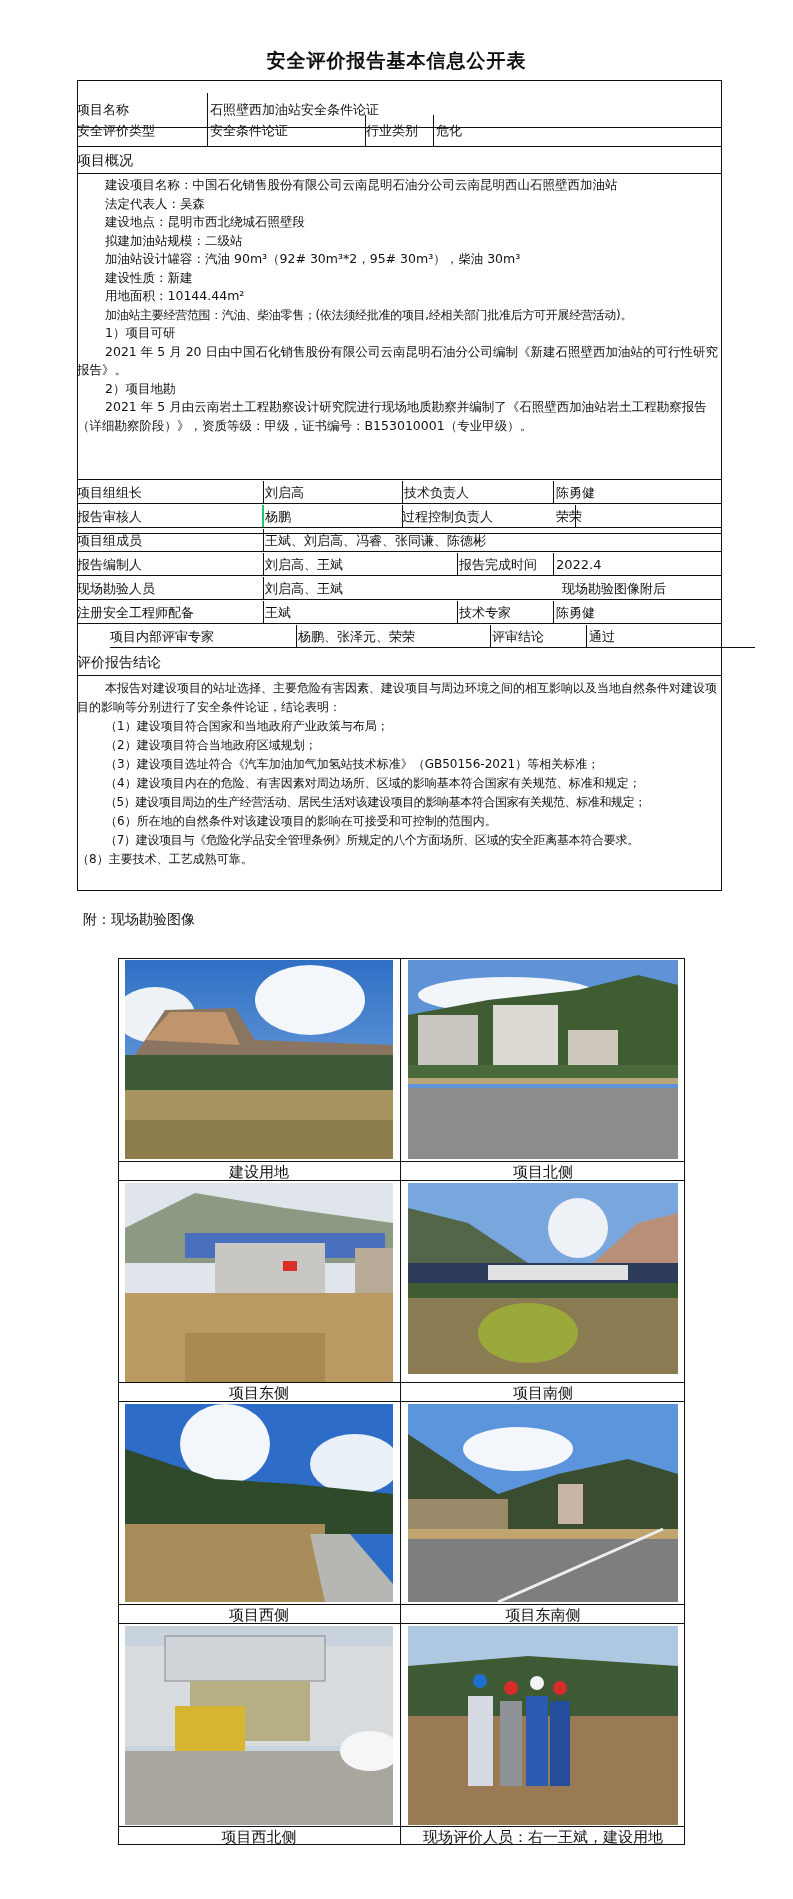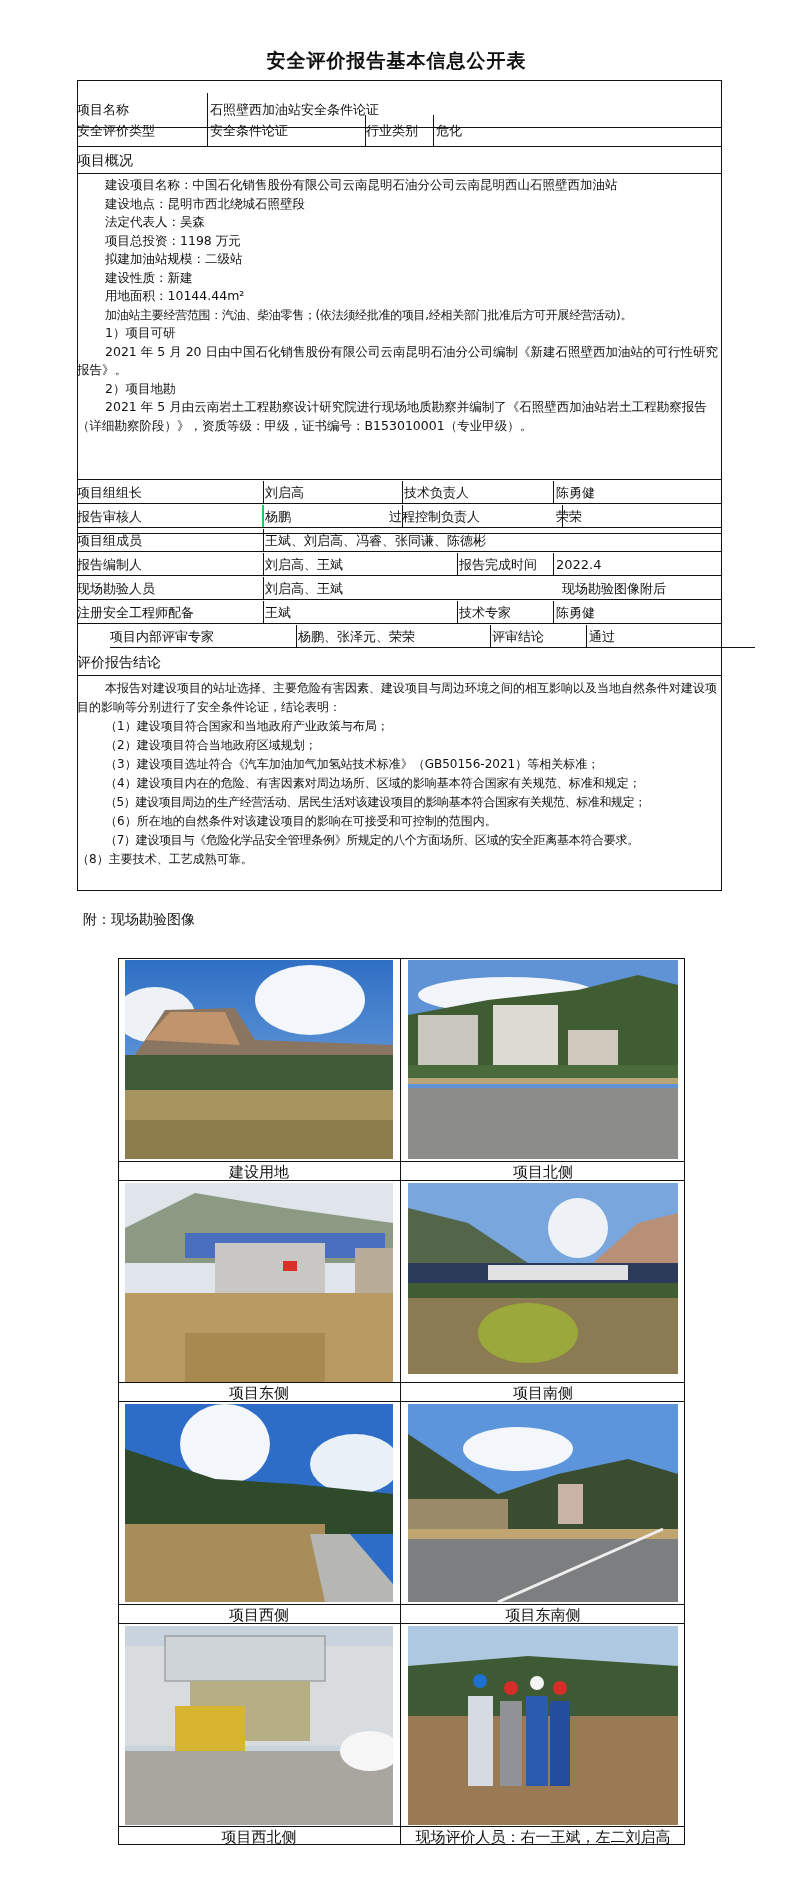--- a/index.html
+++ b/index.html
@@ -38,44 +38,44 @@
   <div class="abs cell" style="left:289px;top:0;width:68px;height:31px;padding-top:8px;border-right:1px solid #111;">行业类别</div>
   <div class="abs cell" style="left:359px;top:8px;">危化</div>
 </div>
 
 <div class="abs" style="left:77px;top:147px;width:645px;height:27px;border-bottom:1px solid #111;">
   <div class="abs hd" style="left:0;top:5px;">项目概况</div>
 </div>
 
 <div class="abs para" style="left:77px;top:176px;width:645px;height:304px;border-bottom:1px solid #111;">
   <p class="ind" style="white-space:nowrap;">建设项目名称：中国石化销售股份有限公司云南昆明石油分公司云南昆明西山石照壁西加油站</p>
+  <p class="ind">法定代表人：吴森</p>
   <p class="ind">建设地点：昆明市西北绕城石照壁段</p>
-  <p class="ind">法定代表人：吴森</p>
-  <p class="ind">项目总投资：1198 万元</p>
   <p class="ind">拟建加油站规模：二级站</p>
+  <p class="ind">加油站设计罐容：汽油 90m³（92# 30m³*2，95# 30m³），柴油 30m³</p>
   <p class="ind">建设性质：新建</p>
   <p class="ind">用地面积：10144.44m²</p>
   <p class="ind" style="white-space:nowrap;font-size:12px;letter-spacing:-0.3px;">加油站主要经营范围：汽油、柴油零售；(依法须经批准的项目,经相关部门批准后方可开展经营活动)。</p>
   <p class="ind">1）项目可研</p>
   <p class="ind">2021 年 5 月 20 日由中国石化销售股份有限公司云南昆明石油分公司编制《新建石照壁西加油站的可行性研究报告》。</p>
   <p class="ind">2）项目地勘</p>
   <p class="ind">2021 年 5 月由云南岩土工程勘察设计研究院进行现场地质勘察并编制了《石照壁西加油站岩土工程勘察报告（详细勘察阶段）》，资质等级：甲级，证书编号：B153010001（专业甲级）。</p>
 </div>
 
 <div class="abs" style="left:77px;top:481px;width:645px;height:23px;border-bottom:1px solid #111;">
   <div class="abs cell" style="left:0;top:0;width:187px;height:22px;padding-top:4px;border-right:1px solid #111;">项目组组长</div>
   <div class="abs cell" style="left:188px;top:0;width:138px;height:22px;padding-top:4px;border-right:1px solid #111;">刘启高</div>
   <div class="abs cell" style="left:327px;top:0;width:150px;height:22px;padding-top:4px;border-right:1px solid #111;">技术负责人</div>
   <div class="abs cell" style="left:479px;top:4px;">陈勇健</div>
 </div>
 
 <div class="abs" style="left:77px;top:505px;width:645px;height:23px;border-bottom:1px solid #111;">
   <div class="abs cell" style="left:0;top:0;width:187px;height:22px;padding-top:4px;border-right:2px solid #22c55e;">报告审核人</div>
   <div class="abs cell" style="left:188px;top:0;width:138px;height:22px;padding-top:4px;border-right:1px solid #111;">杨鹏</div>
-  <div class="abs cell" style="left:312px;top:0;width:174px;height:22px;padding-top:4px;border-right:1px solid #111;">过程控制负责人</div>
+  <div class="abs cell" style="left:325px;top:0;width:174px;height:22px;padding-top:4px;border-right:1px solid #111;">过程控制负责人</div>
   <div class="abs cell" style="left:479px;top:4px;">荣荣</div>
 </div>
 
 <div class="abs" style="left:77px;top:529px;width:645px;height:23px;border-bottom:1px solid #111;">
   <div class="abs cell" style="left:0;top:0;width:187px;height:22px;padding-top:4px;border-right:1px solid #111;">项目组成员</div>
   <div class="abs cell" style="left:188px;top:4px;">王斌、刘启高、冯睿、张同谦、陈德彬</div>
 </div>
 
 <div class="abs" style="left:77px;top:553px;width:645px;height:23px;border-bottom:1px solid #111;">
   <div class="abs cell" style="left:0;top:0;width:187px;height:22px;padding-top:4px;border-right:1px solid #111;">报告编制人</div>
@@ -234,13 +234,13 @@
     <rect x="92" y="75" width="22" height="85" fill="#8f9296"></rect>
     <rect x="118" y="70" width="22" height="90" fill="#2a5bb0"></rect>
     <rect x="142" y="75" width="20" height="85" fill="#244e9b"></rect>
     <circle cx="72" cy="55" r="7" fill="#1d6fd0"></circle>
     <circle cx="103" cy="62" r="7" fill="#d72d2a"></circle>
     <circle cx="129" cy="57" r="7" fill="#f5f5f5"></circle>
     <circle cx="152" cy="62" r="7" fill="#d72d2a"></circle>
   </svg>
 </div>
 <div class="abs cap" style="left:118px;top:1826px;width:282px;height:19px;border-top:1px solid #111;">项目西北侧</div>
-<div class="abs cap" style="left:401px;top:1826px;width:284px;height:19px;border-top:1px solid #111;white-space:nowrap;">现场评价人员：右一王斌，左二刘启高</div>
+<div class="abs cap" style="left:401px;top:1826px;width:284px;height:19px;border-top:1px solid #111;white-space:nowrap;">现场评价人员：右一王斌，建设用地</div>
 
 </body></html>

